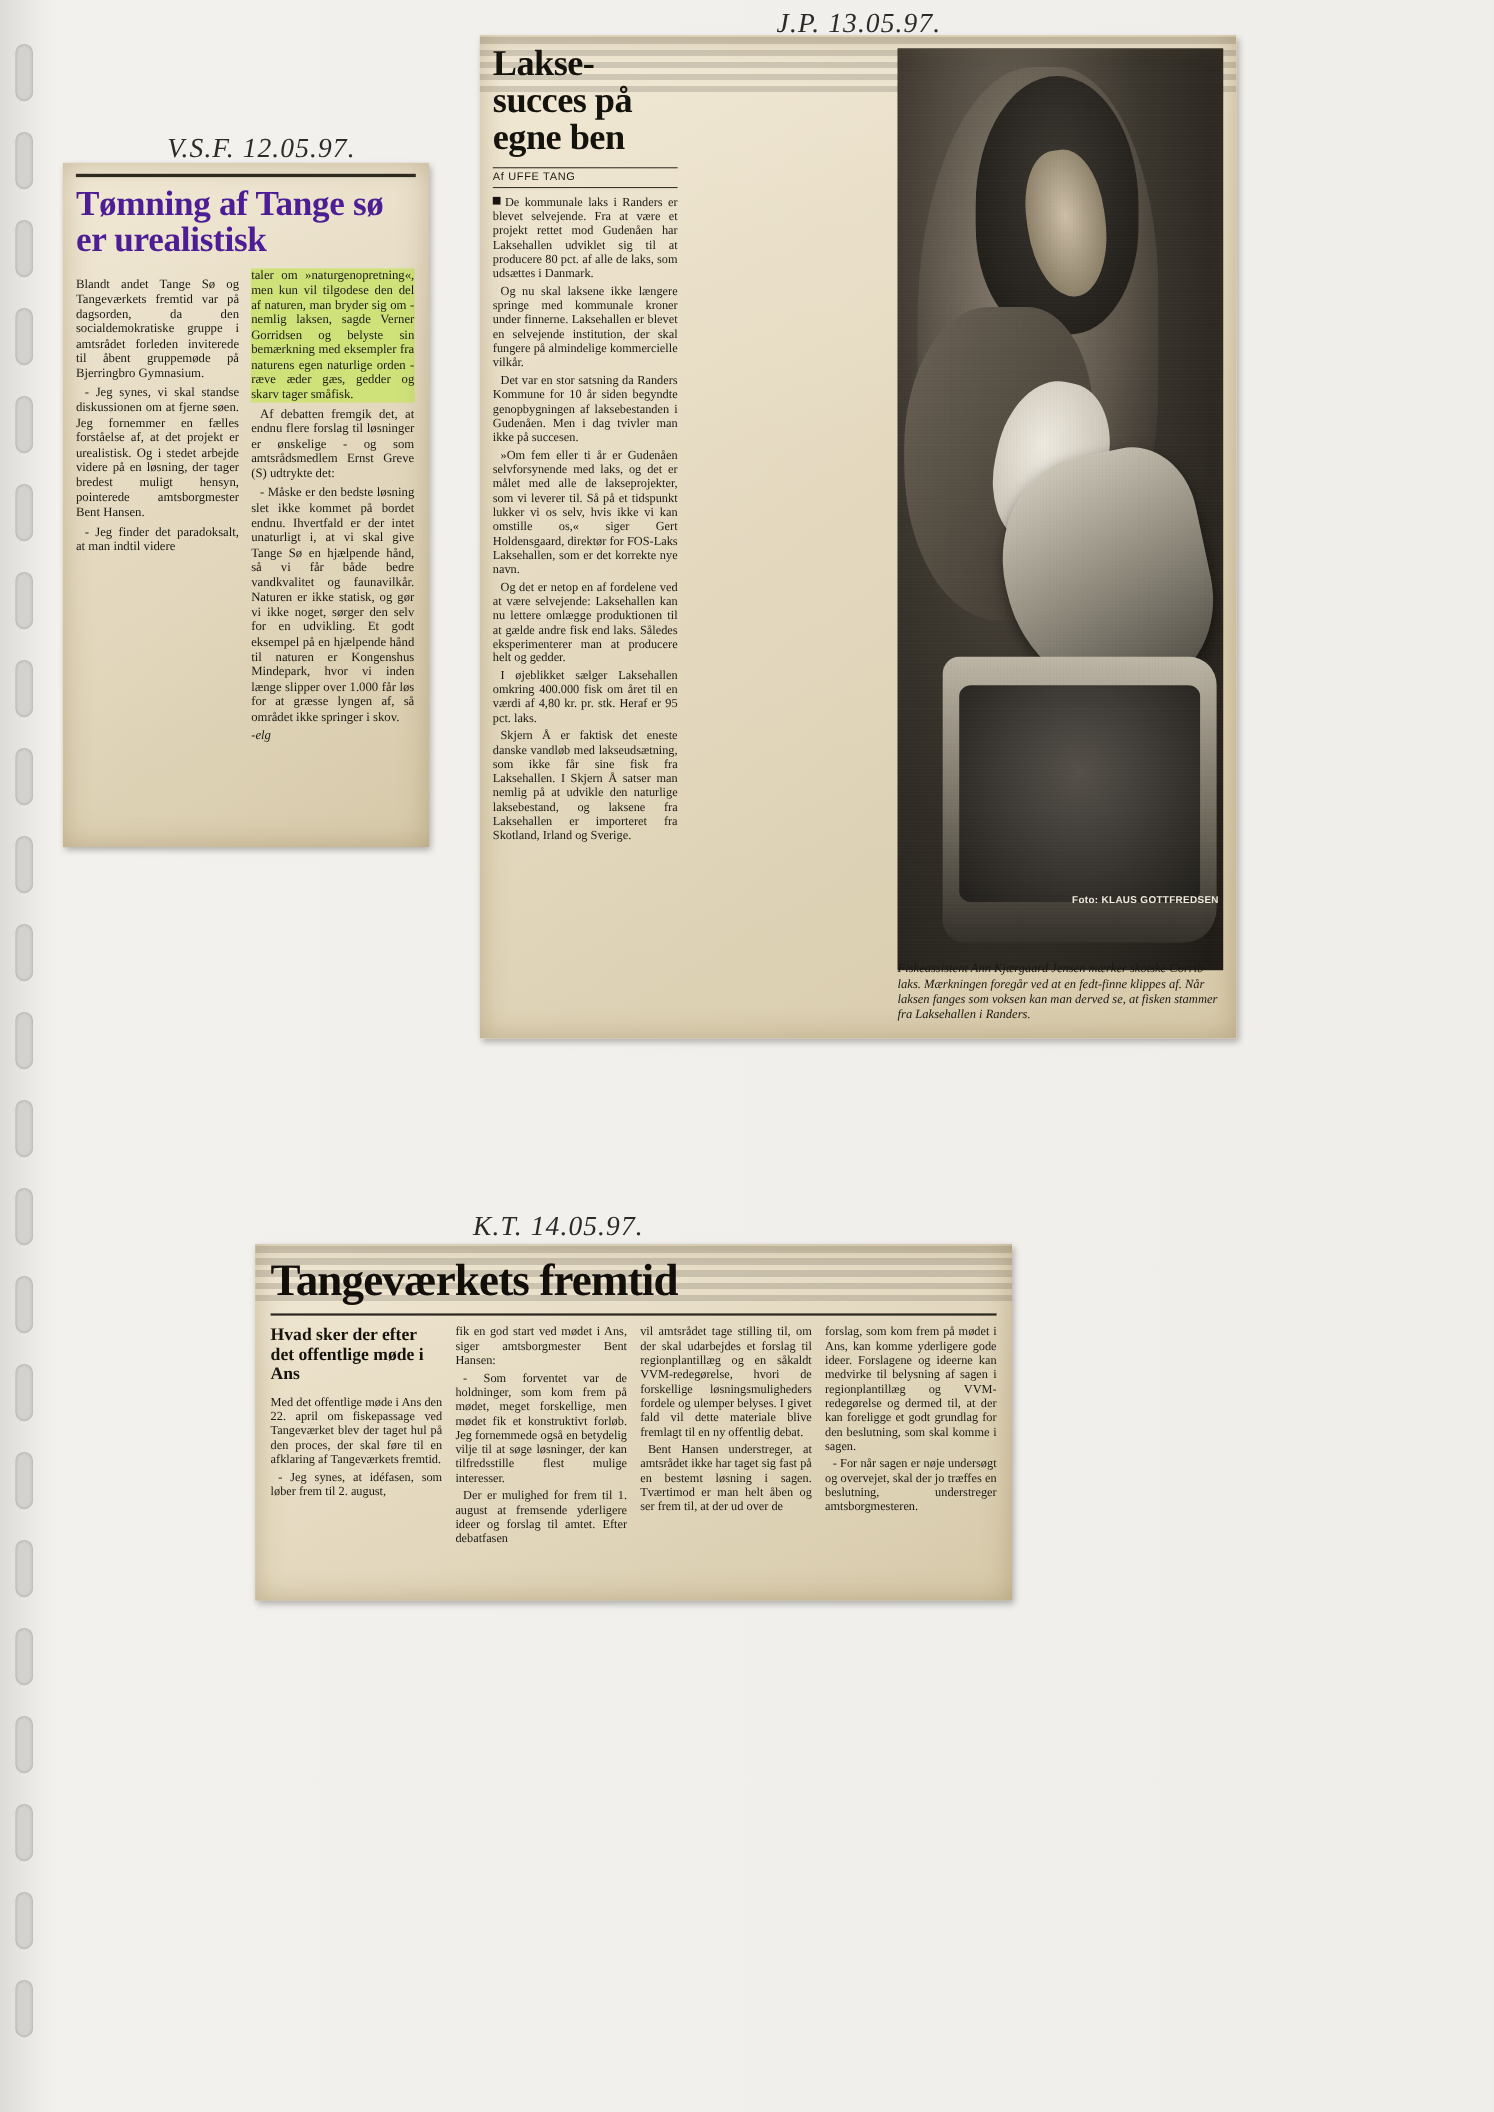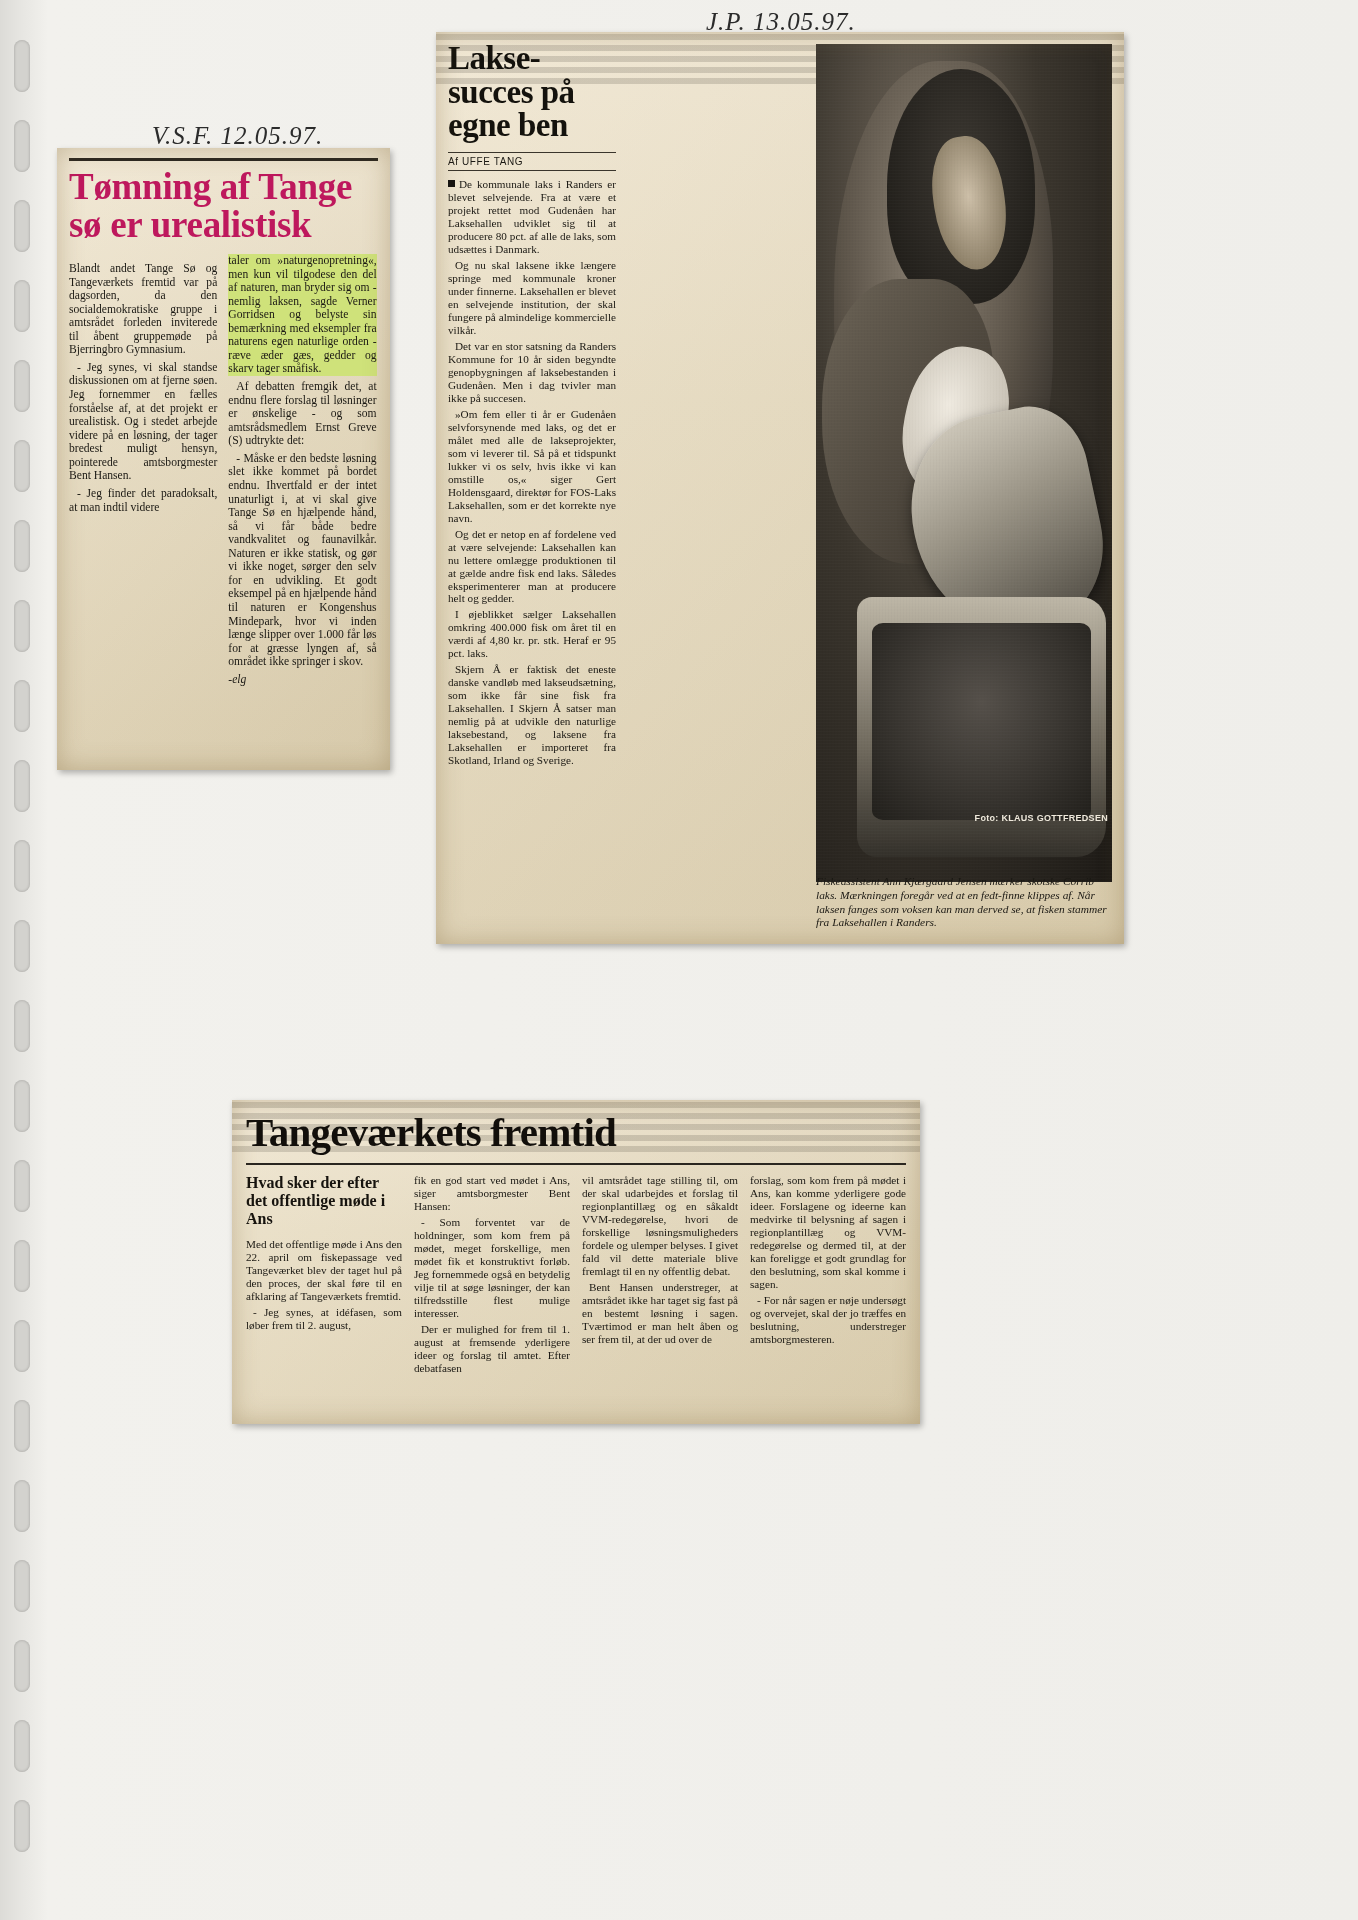--- a/index.html
+++ b/index.html
@@ -47,21 +47,21 @@
     white-space:nowrap;
   }
   .hand u{text-decoration:none;border-bottom:2px solid #2b2b2b;padding-bottom:2px;}
 
   
   #clip-vsf{left:57px;top:148px;width:333px;height:622px;}
   #clip-vsf .inner{position:absolute;left:0;top:0;right:0;bottom:0;padding:10px 12px;box-sizing:border-box;}
   .rule-top{height:3px;background:#2a2620;margin-bottom:7px;}
   .hl-title{
     font-family:"Liberation Serif", serif;
-    font-weight:bold;font-size:37px;line-height:1.04;color:#be185d;
+    font-weight:bold;font-size:32px;line-height:1.04;color:#4c1d95;
     letter-spacing:-.3px;margin:2px 0 9px 0;
   }
   .lead{
     font-family:"Liberation Sans", sans-serif;
     font-weight:bold;font-size:12.4px;line-height:1.35;color:#17150f;
     background:linear-gradient(to bottom,#eadf97,#e8dc8e);
     padding:3px 2px;
   }
   .body-col{
     font-size:11.6px;line-height:1.17;text-align:justify;color:#1a1813;
@@ -132,21 +132,21 @@
       background:linear-gradient(to bottom,#bdb6a6,#6d675b 60%,#33302a);
       border-radius:6% 10% 12% 8%;}
   .ph-tray-in{position:absolute;left:6%;top:10%;width:88%;height:76%;
       background:radial-gradient(ellipse at 50% 40%,#55504a,#211f1b);
       border-radius:5%;}
   .ph-grain{position:absolute;inset:0;opacity:.22;
       background-image:repeating-linear-gradient(0deg,rgba(255,255,255,.07) 0 1px,rgba(0,0,0,0) 1px 3px),
                        repeating-linear-gradient(90deg,rgba(0,0,0,.06) 0 1px,rgba(0,0,0,0) 1px 3px);}
 
   
-  #clip-kt{left:232px;top:1100px;width:688px;height:324px;}
+  #clip-kt{left:232px;top:1131px;width:688px;height:324px;}
   #clip-kt .inner{position:absolute;left:0;top:0;right:0;bottom:0;padding:12px 14px;box-sizing:border-box;}
   .kt-title{
     font-family:"Liberation Serif", serif;font-weight:bold;
     font-size:41px;line-height:1;color:#120f0b;letter-spacing:-.8px;margin-bottom:10px;
   }
   .kt-rule{height:2px;background:#2a2620;margin:0 0 9px 0;}
   .kt-cols{display:flex;gap:12px;}
   .kt-c{width:25%;}
   .kt-sub{
     font-family:"Liberation Serif", serif;font-weight:bold;font-size:16px;line-height:1.14;color:#16130e;

